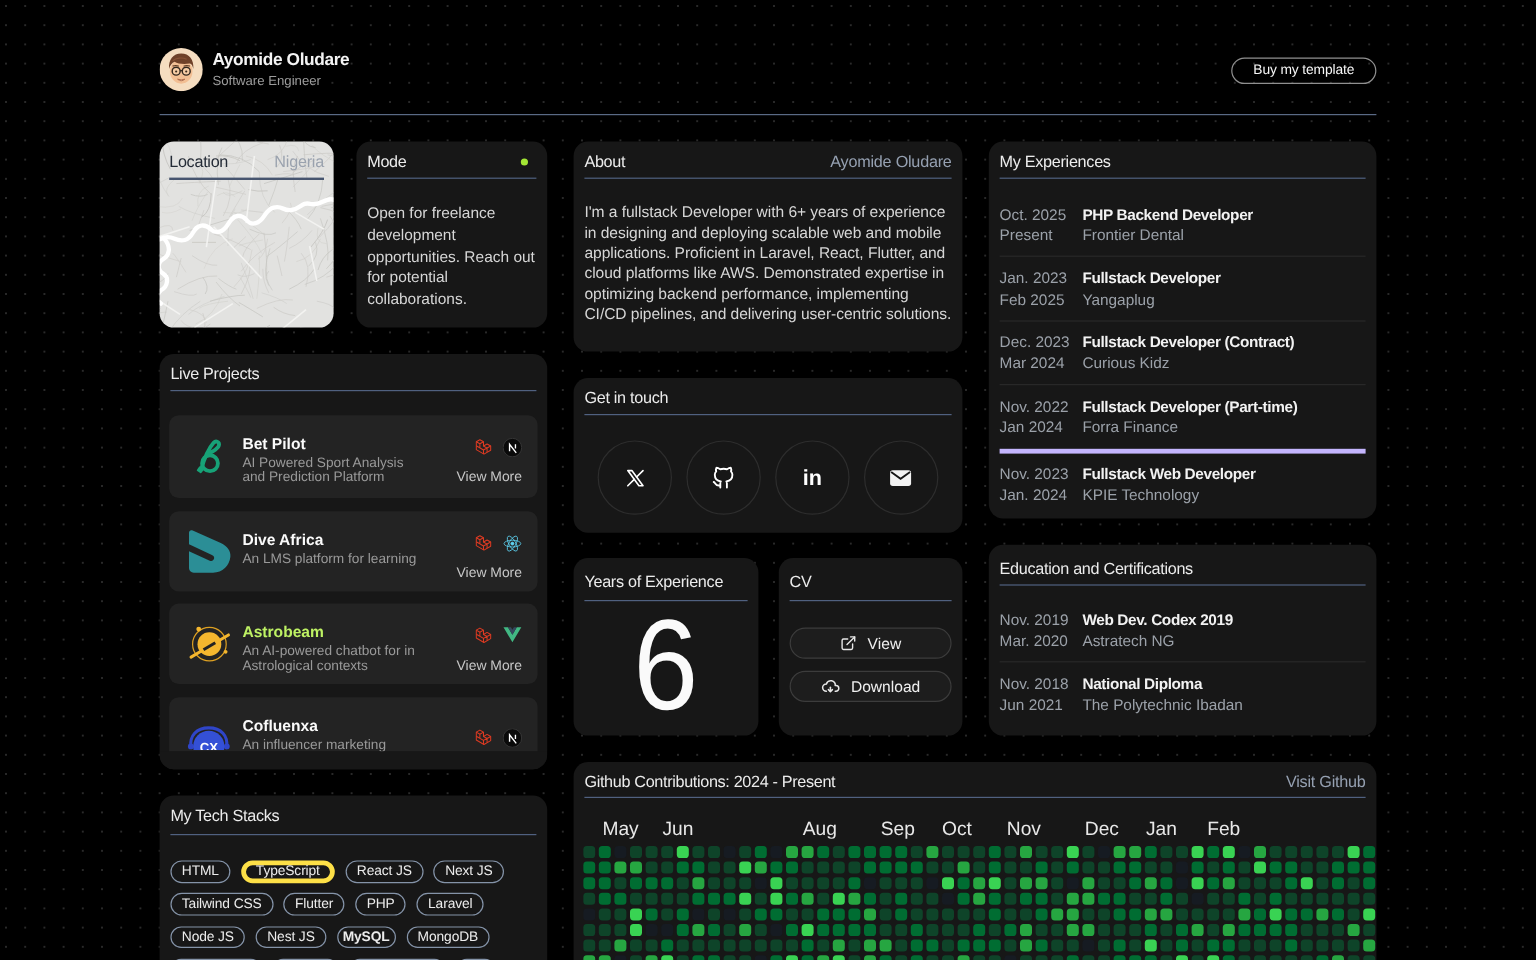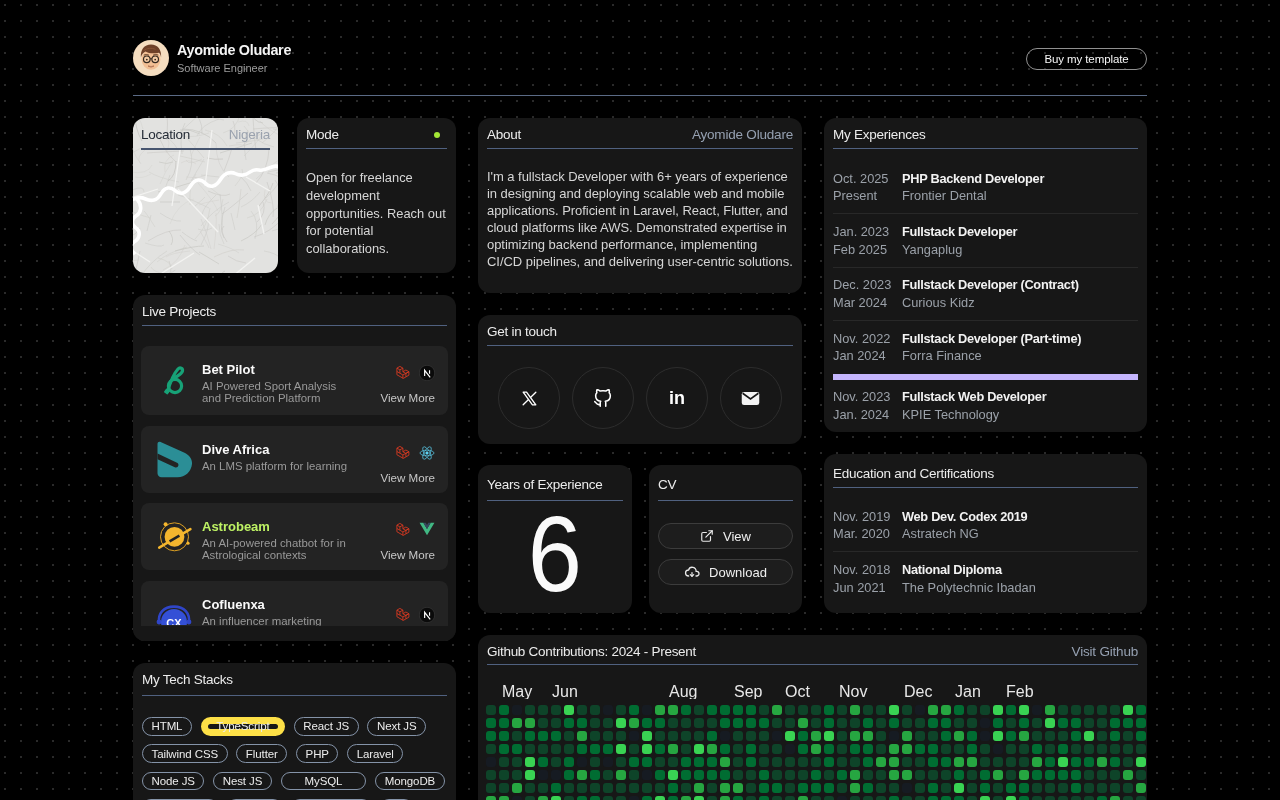--- a/index.html
+++ b/index.html
@@ -294,21 +294,21 @@
 <div><span style="font-weight:bold;color:#f2f2f2;letter-spacing:-0.3px;">Fullstack Developer</span><br><span style="color:#9ba1a9;">Yangaplug</span></div>
       </div>
       <div style="display:flex;border-top:1px solid #282828;padding:8.6px 0;font-size:12.8px;line-height:17.6px;">
 <div style="width:69px;flex:none;color:#9ba1a9;">Dec. 2023<br>Mar 2024</div>
 <div><span style="font-weight:bold;color:#f2f2f2;letter-spacing:-0.3px;">Fullstack Developer (Contract)</span><br><span style="color:#9ba1a9;">Curious Kidz</span></div>
       </div>
       <div style="display:flex;border-top:1px solid #282828;padding:8.6px 0;font-size:12.8px;line-height:17.6px;">
 <div style="width:69px;flex:none;color:#9ba1a9;">Nov. 2022<br>Jan 2024</div>
 <div><span style="font-weight:bold;color:#f2f2f2;letter-spacing:-0.3px;">Fullstack Developer (Part-time)</span><br><span style="color:#9ba1a9;">Forra Finance</span></div>
       </div>
-      <div style="display:flex;border-top:6px solid #c4b5fd;padding:8.6px 0;font-size:12.8px;line-height:17.6px;">
+      <div style="display:flex;border-top:4px solid #c4b5fd;padding:8.6px 0;font-size:12.8px;line-height:17.6px;">
 <div style="width:69px;flex:none;color:#9ba1a9;">Nov. 2023<br>Jan. 2024</div>
 <div><span style="font-weight:bold;color:#f2f2f2;letter-spacing:-0.3px;">Fullstack Web Developer</span><br><span style="color:#9ba1a9;">KPIE Technology</span></div>
       </div>
   </div>
 </div>
 
 <div class="card" style="left:824px;top:454px;width:323px;height:159px;">
   <div class="ct" style="top:11.5px;">Education and Certifications</div>
   <div class="chr" style="top:33px;"></div>
   <div class="abs" style="left:9px;right:9px;top:45px;">
@@ -423,30 +423,30 @@
 <div class="abs" style="right:13px;top:44.5px;font-size:11.6px;color:#c7c7c7;">View More</div>
 </div>
     <div class="abs" style="left:0;right:0;bottom:0;height:15px;background:#171717;"></div>
 </div>
 
 <div class="card" style="left:133px;top:663px;width:323px;height:250px;">
   <div class="ct">My Tech Stacks</div>
   <div class="chr" style="top:32px;"></div>
   <div class="abs" style="left:9px;right:9px;top:54px;display:flex;flex-wrap:wrap;gap:8.8px;">
     <div style="height:18.5px;padding:0 8.5px;border:1px solid #8493a8;border-radius:10px;display:flex;align-items:center;font-size:11.5px;letter-spacing:-0.1px;color:#ececec;">HTML</div>
-      <div style="height:18.5px;padding:0 8.5px;border:7px solid #fde047;border-radius:10px;display:flex;align-items:center;font-size:11.5px;letter-spacing:-0.1px;color:#ececec;">TypeScript</div>
+      <div style="height:18.5px;padding:0 8.5px;border:4px solid #fde047;border-radius:10px;display:flex;align-items:center;font-size:11.5px;letter-spacing:-0.1px;color:#ececec;">TypeScript</div>
       <div style="height:18.5px;padding:0 8.5px;border:1px solid #8493a8;border-radius:10px;display:flex;align-items:center;font-size:11.5px;letter-spacing:-0.1px;color:#ececec;">React JS</div>
       <div style="height:18.5px;padding:0 8.5px;border:1px solid #8493a8;border-radius:10px;display:flex;align-items:center;font-size:11.5px;letter-spacing:-0.1px;color:#ececec;">Next JS</div>
       <div style="height:18.5px;padding:0 8.5px;border:1px solid #8493a8;border-radius:10px;display:flex;align-items:center;font-size:11.5px;letter-spacing:-0.1px;color:#ececec;">Tailwind CSS</div>
       <div style="height:18.5px;padding:0 8.5px;border:1px solid #8493a8;border-radius:10px;display:flex;align-items:center;font-size:11.5px;letter-spacing:-0.1px;color:#ececec;">Flutter</div>
       <div style="height:18.5px;padding:0 8.5px;border:1px solid #8493a8;border-radius:10px;display:flex;align-items:center;font-size:11.5px;letter-spacing:-0.1px;color:#ececec;">PHP</div>
       <div style="height:18.5px;padding:0 8.5px;border:1px solid #8493a8;border-radius:10px;display:flex;align-items:center;font-size:11.5px;letter-spacing:-0.1px;color:#ececec;">Laravel</div>
       <div style="height:18.5px;padding:0 8.5px;border:1px solid #8493a8;border-radius:10px;display:flex;align-items:center;font-size:11.5px;letter-spacing:-0.1px;color:#ececec;text-align:center;">Node JS</div>
       <div style="height:18.5px;padding:0 8.5px;border:1px solid #8493a8;border-radius:10px;display:flex;align-items:center;font-size:11.5px;letter-spacing:-0.1px;color:#ececec;">Nest JS</div>
-      <div style="height:18.5px;padding:0 23px;border:1px solid #8493a8;border-radius:10px;display:flex;align-items:center;font-size:11.5px;letter-spacing:-0.1px;color:#ececec;">MySQL</div>
+      <div style="height:18.5px;padding:0 4px;border:1px solid #8493a8;border-radius:10px;display:flex;align-items:center;font-size:11.5px;letter-spacing:-0.1px;color:#ececec;font-weight:bold;">MySQL</div>
       <div style="height:18.5px;padding:0 8.5px;border:1px solid #8493a8;border-radius:10px;display:flex;align-items:center;font-size:11.5px;letter-spacing:-0.1px;color:#ececec;">MongoDB</div>
       <div style="height:18.5px;padding:0 8.5px;border:1px solid #8493a8;border-radius:10px;display:flex;align-items:center;font-size:11.5px;letter-spacing:-0.1px;color:#ececec;">Express JS</div>
       <div style="height:18.5px;padding:0 8.5px;border:1px solid #8493a8;border-radius:10px;display:flex;align-items:center;font-size:11.5px;letter-spacing:-0.1px;color:#ececec;">Docker</div>
       <div style="height:18.5px;padding:0 8.5px;border:1px solid #8493a8;border-radius:10px;display:flex;align-items:center;font-size:11.5px;letter-spacing:-0.1px;color:#ececec;">PostgreSQL</div>
       <div style="height:18.5px;padding:0 8.5px;border:1px solid #8493a8;border-radius:10px;display:flex;align-items:center;font-size:11.5px;letter-spacing:-0.1px;color:#ececec;">Git</div>
   </div>
 </div>
 
 <div class="card" style="left:478px;top:635px;width:669px;height:260px;">
   <div class="ct" style="letter-spacing:-0.28px;">Github Contributions: 2024 - Present</div>

